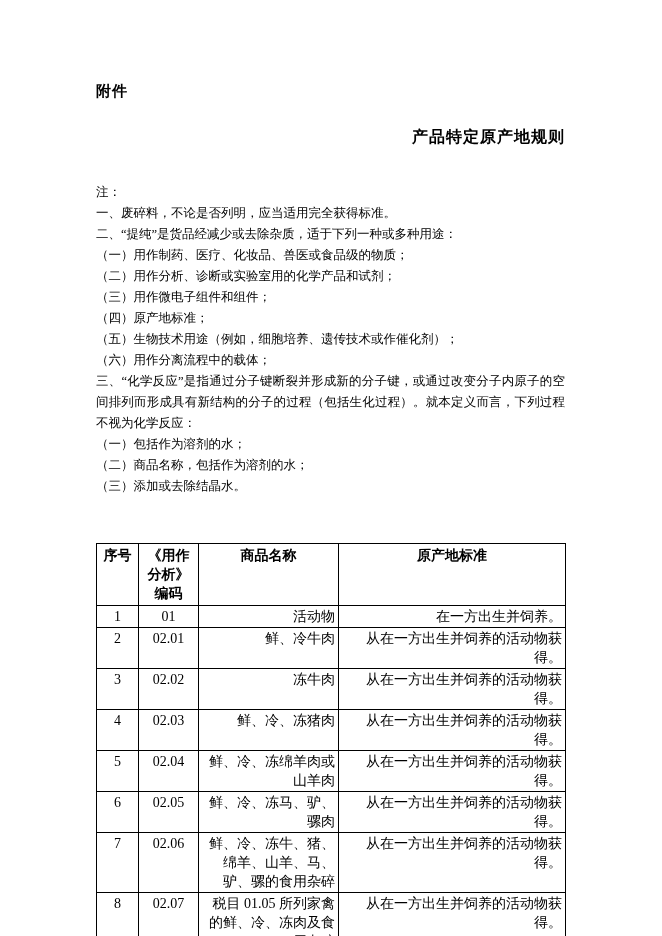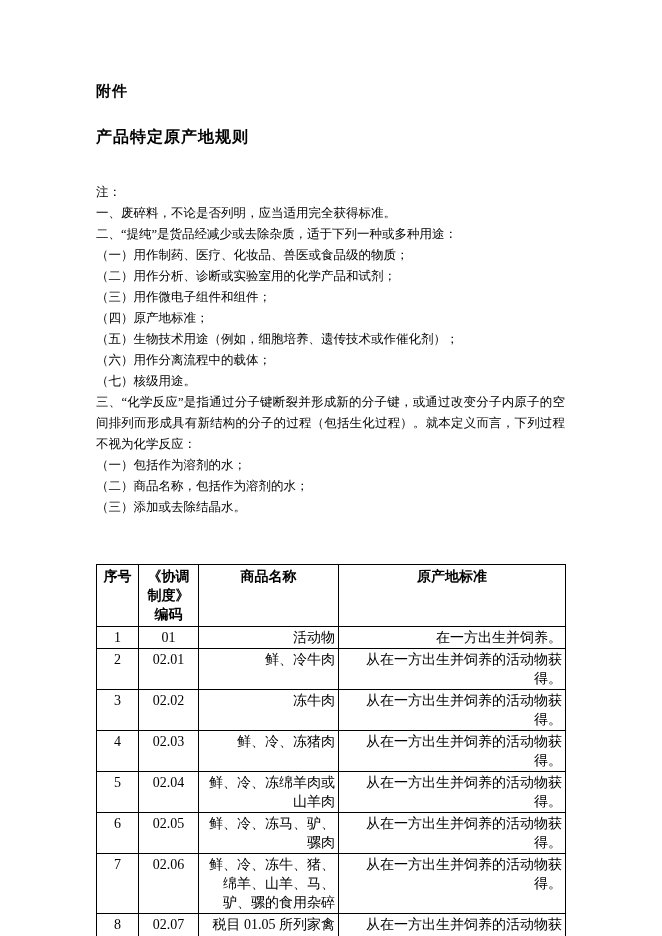--- a/index.html
+++ b/index.html
@@ -19,21 +19,21 @@
     overflow: hidden;
   }
   .attachment {
     font-size: 15px;
     font-weight: bold;
     letter-spacing: 1px;
   }
   .doc-title {
     font-size: 16px;
     font-weight: bold;
-    text-align: left;
+    text-align: right;
     margin: 26px 0 0 0;
     letter-spacing: 1px;
   }
   .notes {
     margin-top: 34px;
     font-size: 12.5px;
     line-height: 21px;
     text-align: justify;
   }
   .note-line {
@@ -80,39 +80,38 @@
     <div class="note-line">注：</div>
     <div>
         <div class="note-line">一、废碎料，不论是否列明，应当适用完全获得标准。</div>
         <div class="note-line">二、“提纯”是货品经减少或去除杂质，适于下列一种或多种用途：</div>
         <div class="note-line">（一）用作制药、医疗、化妆品、兽医或食品级的物质；</div>
         <div class="note-line">（二）用作分析、诊断或实验室用的化学产品和试剂；</div>
         <div class="note-line">（三）用作微电子组件和组件；</div>
         <div class="note-line">（四）原产地标准；</div>
         <div class="note-line">（五）生物技术用途（例如，细胞培养、遗传技术或作催化剂）；</div>
         <div class="note-line">（六）用作分离流程中的载体；</div>
-        <div class="note-line">（七）核级用途。</div>
         <div class="note-line">三、“化学反应”是指通过分子键断裂并形成新的分子键，或通过改变分子内原子的空间排列而形成具有新结构的分子的过程（包括生化过程）。就本定义而言，下列过程不视为化学反应：</div>
         <div class="note-line">（一）包括作为溶剂的水；</div>
         <div class="note-line">（二）商品名称，包括作为溶剂的水；</div>
         <div class="note-line">（三）添加或去除结晶水。</div>
       </div>
   </div>
 
   <table class="rules">
     <colgroup>
       <col style="width:42px">
       <col style="width:60px">
       <col style="width:140px">
       <col style="width:227px">
     </colgroup>
     <thead>
       <tr>
           <th>序号</th>
-          <th>《协调制度》编码</th>
+          <th>《用作分析》编码</th>
           <th>商品名称</th>
           <th>原产地标准</th>
         </tr>
     </thead>
     <tbody>
         <tr>
           <td class="no">1</td>
           <td class="code">01</td>
           <td class="name">活动物</td>
           <td class="criteria">在一方出生并饲养。</td>

